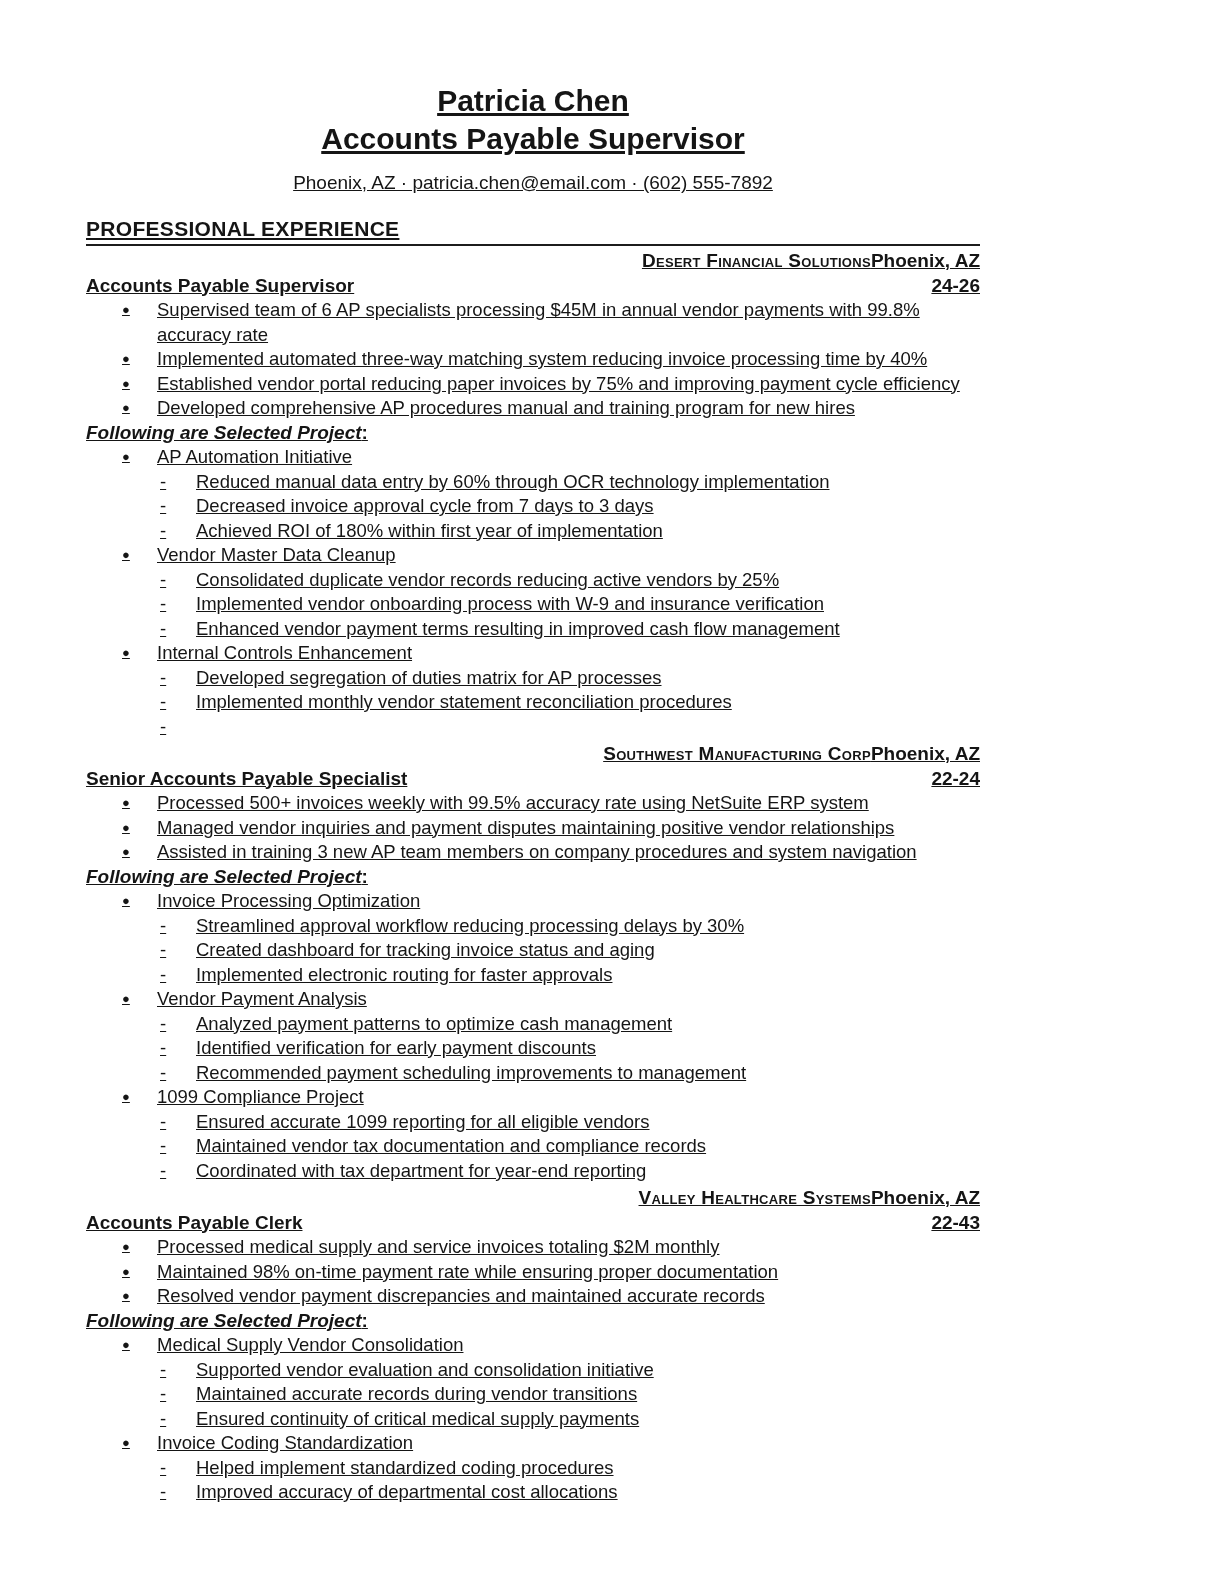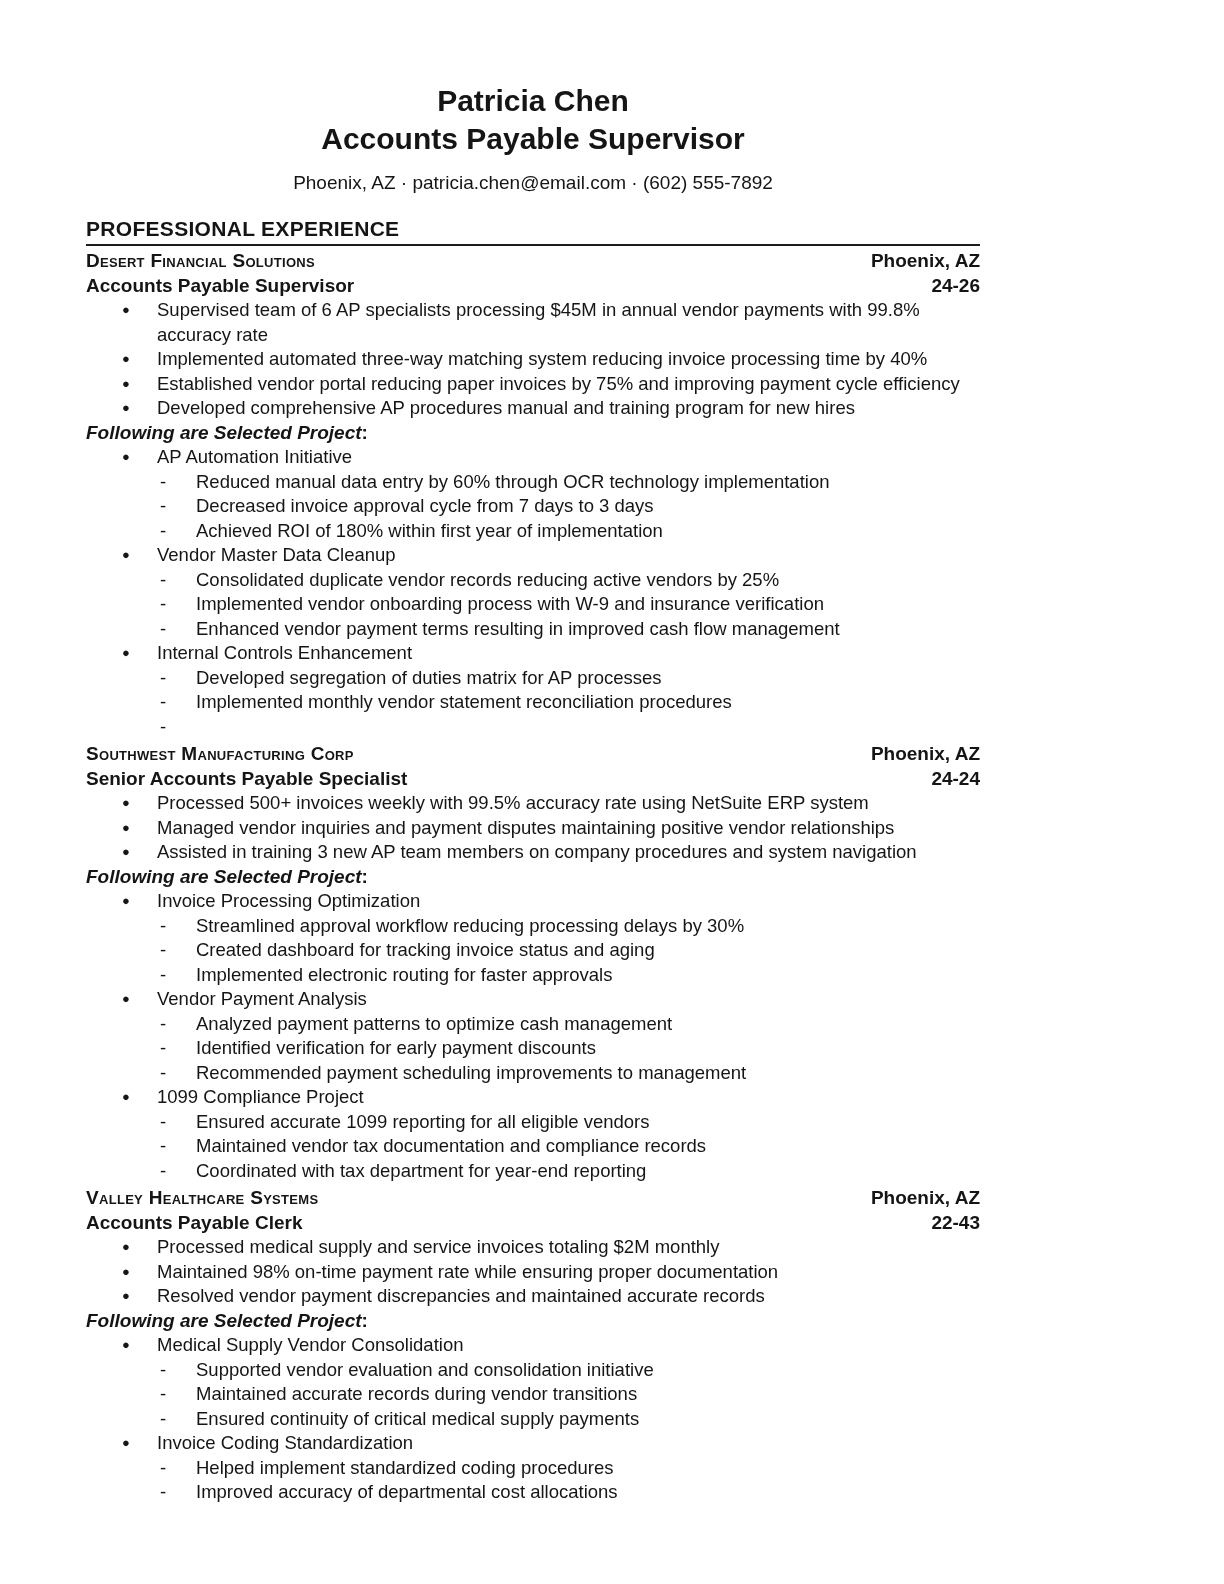--- a/index.html
+++ b/index.html
@@ -13,20 +13,21 @@
     color: #151515;
     font-family: "Liberation Sans", sans-serif;
     box-sizing: border-box;
   }
   .page {
     box-sizing: border-box;
     width: 1076px;
     min-height: 1584px;
     padding: 82px 96px 40px 86px;
     background: #ffffff;
+    text-decoration: underline;
   }
   
   .hdr { text-align: center; }
   .hdr-name {
     font-size: 30px;
     font-weight: 700;
     line-height: 38px;
     margin: 0;
   }
   .hdr-title {
@@ -55,21 +56,21 @@
   }
   
   .job-row {
     display: flex;
     justify-content: space-between;
     align-items: baseline;
     font-size: 19px;
     font-weight: 700;
     line-height: 24.5px;
   }
-  .job-row.first { margin-top: 3px; }
+  .job-row.first { margin-top: 3px; justify-content: flex-end; }
   .company {
     font-variant-caps: small-caps;
     letter-spacing: 0.3px;
   }
   .bullets {
     list-style: none;
     margin: 0;
     padding: 0;
     font-size: 18.5px;
   }
@@ -194,21 +195,21 @@
         </ul>
   </div>
 
   <div class="job">
     <div class="job-row first">
       <span class="company">Southwest Manufacturing Corp</span>
       <span class="location">Phoenix, AZ</span>
     </div>
     <div class="job-row">
       <span class="role">Senior Accounts Payable Specialist</span>
-      <span class="dates">24-24</span>
+      <span class="dates">22-24</span>
     </div>
     <ul class="bullets top">
           <li class="b1">
             <span class="marker">●</span>
             <span class="text">Processed 500+ invoices weekly with 99.5% accuracy rate using NetSuite ERP system</span>
           </li>
           <li class="b1">
             <span class="marker">●</span>
             <span class="text">Managed vendor inquiries and payment disputes maintaining positive vendor relationships</span>
           </li>

